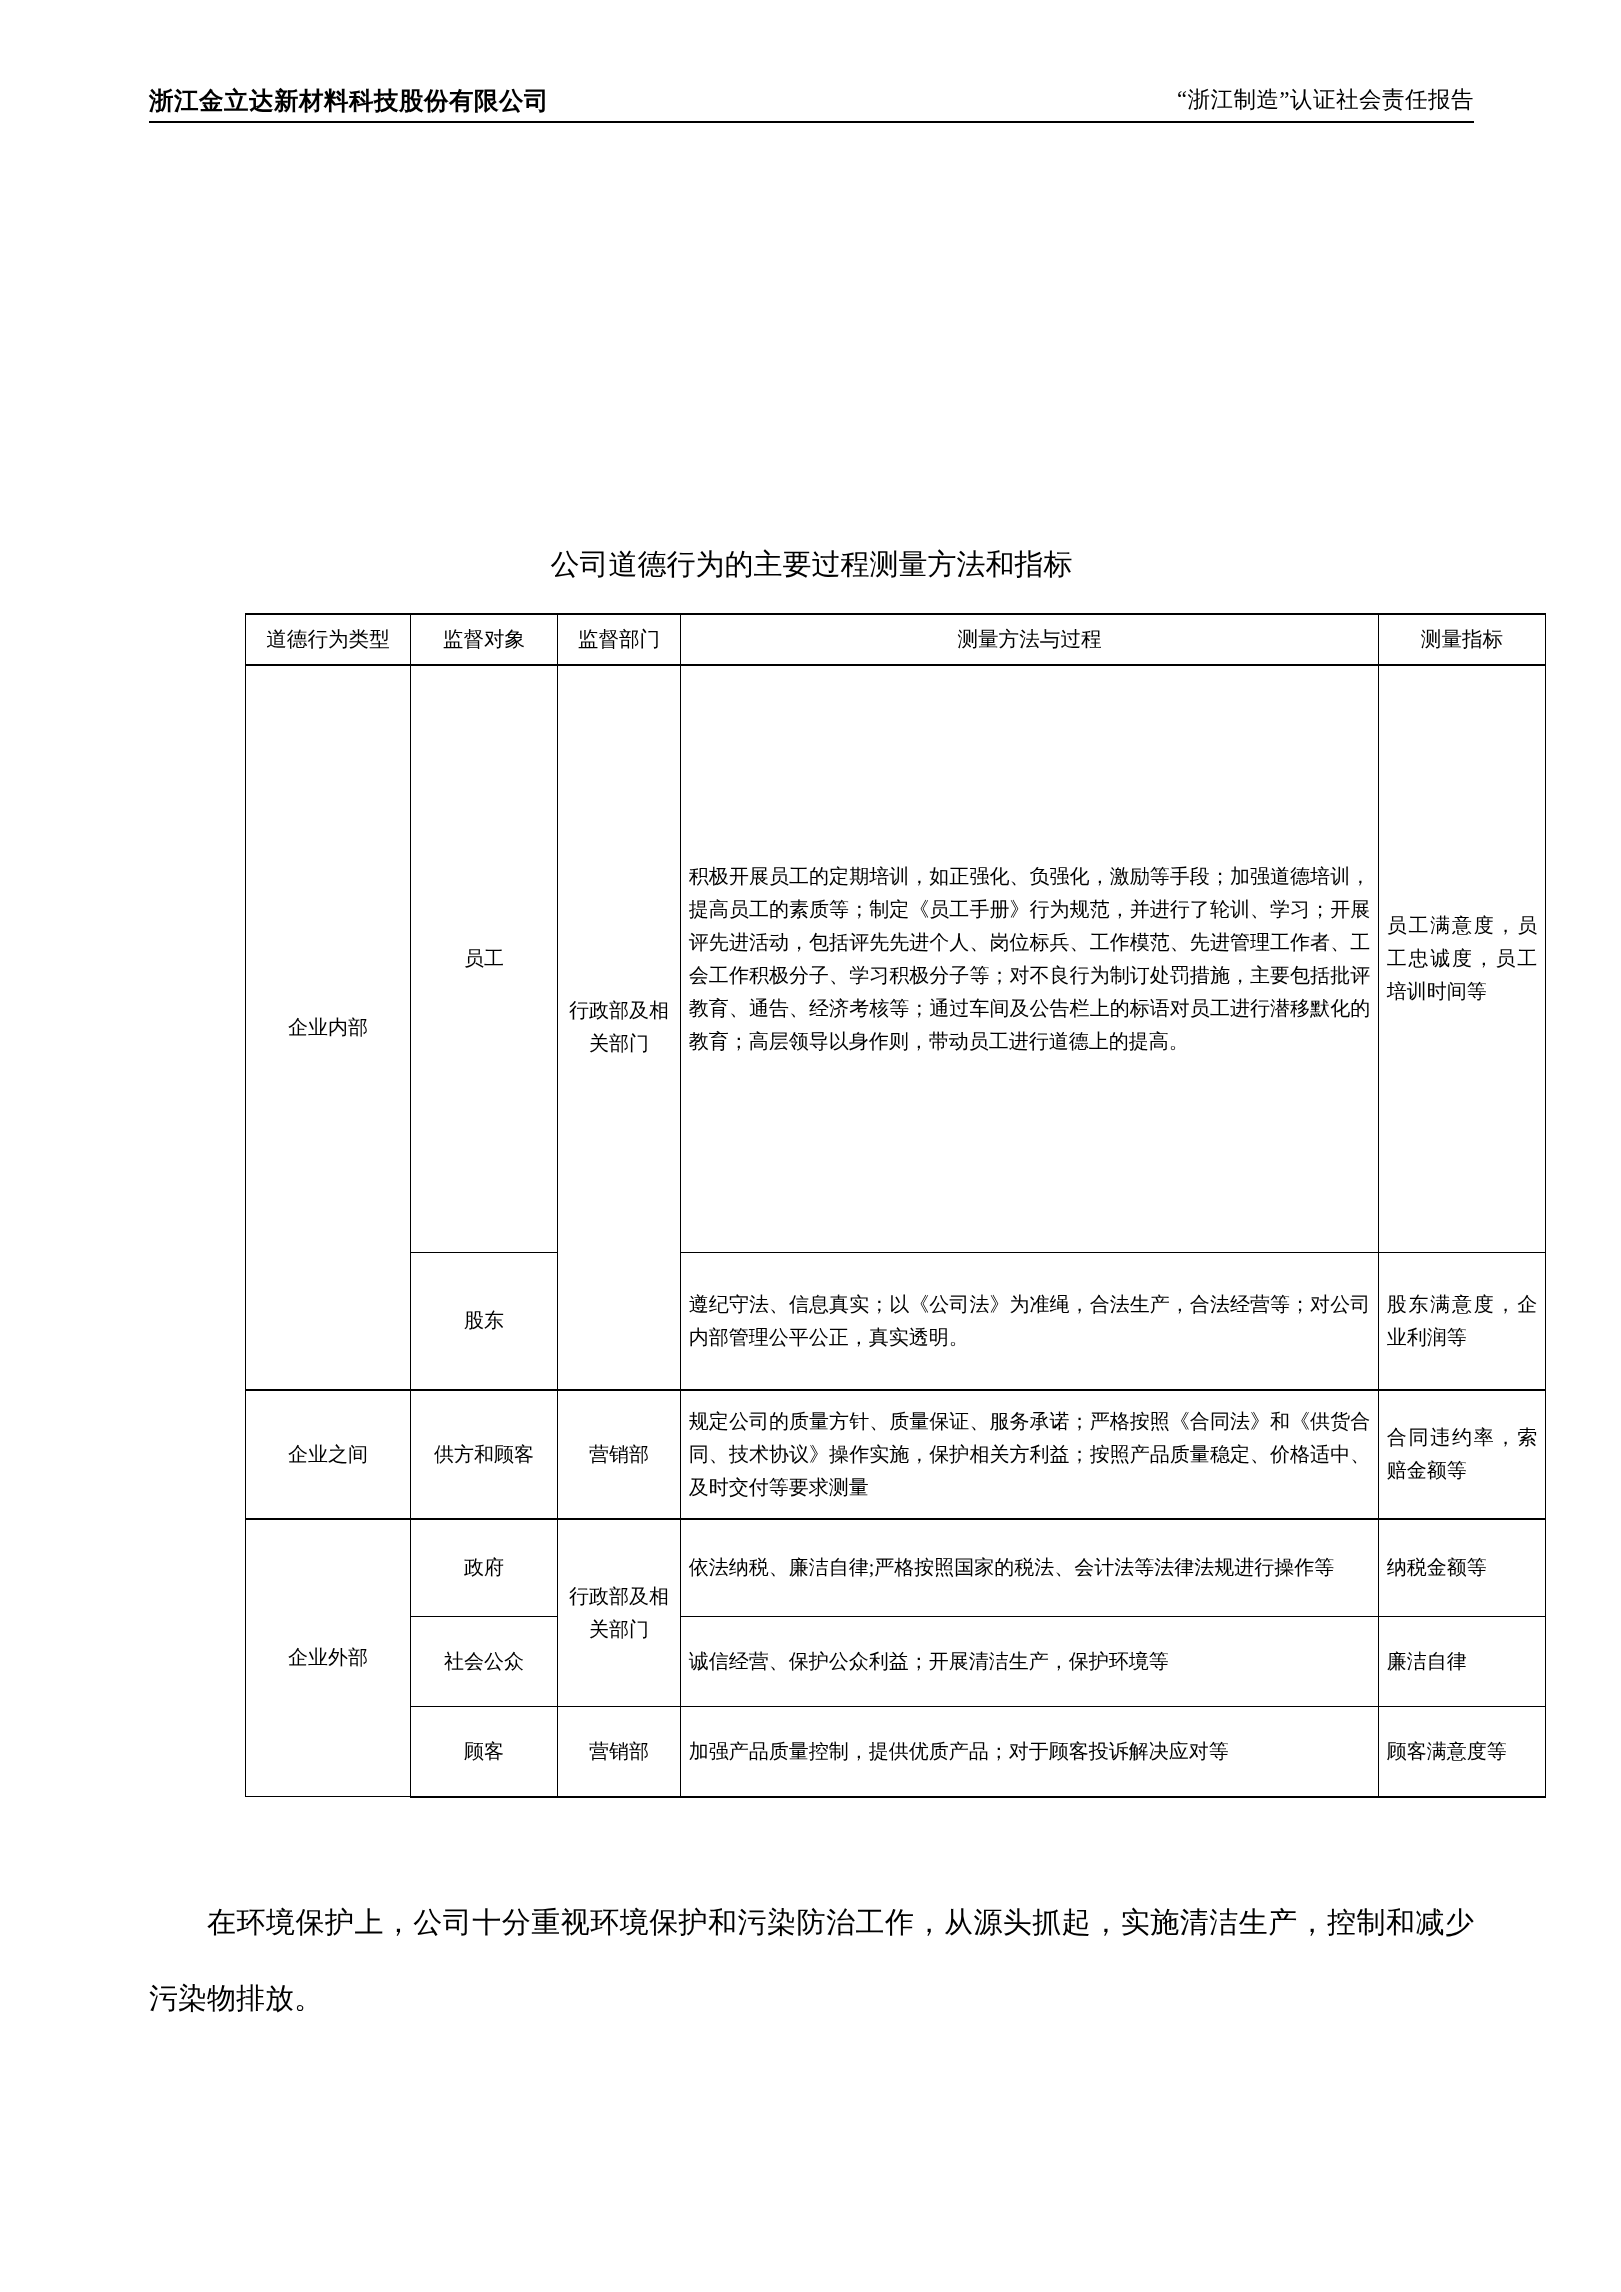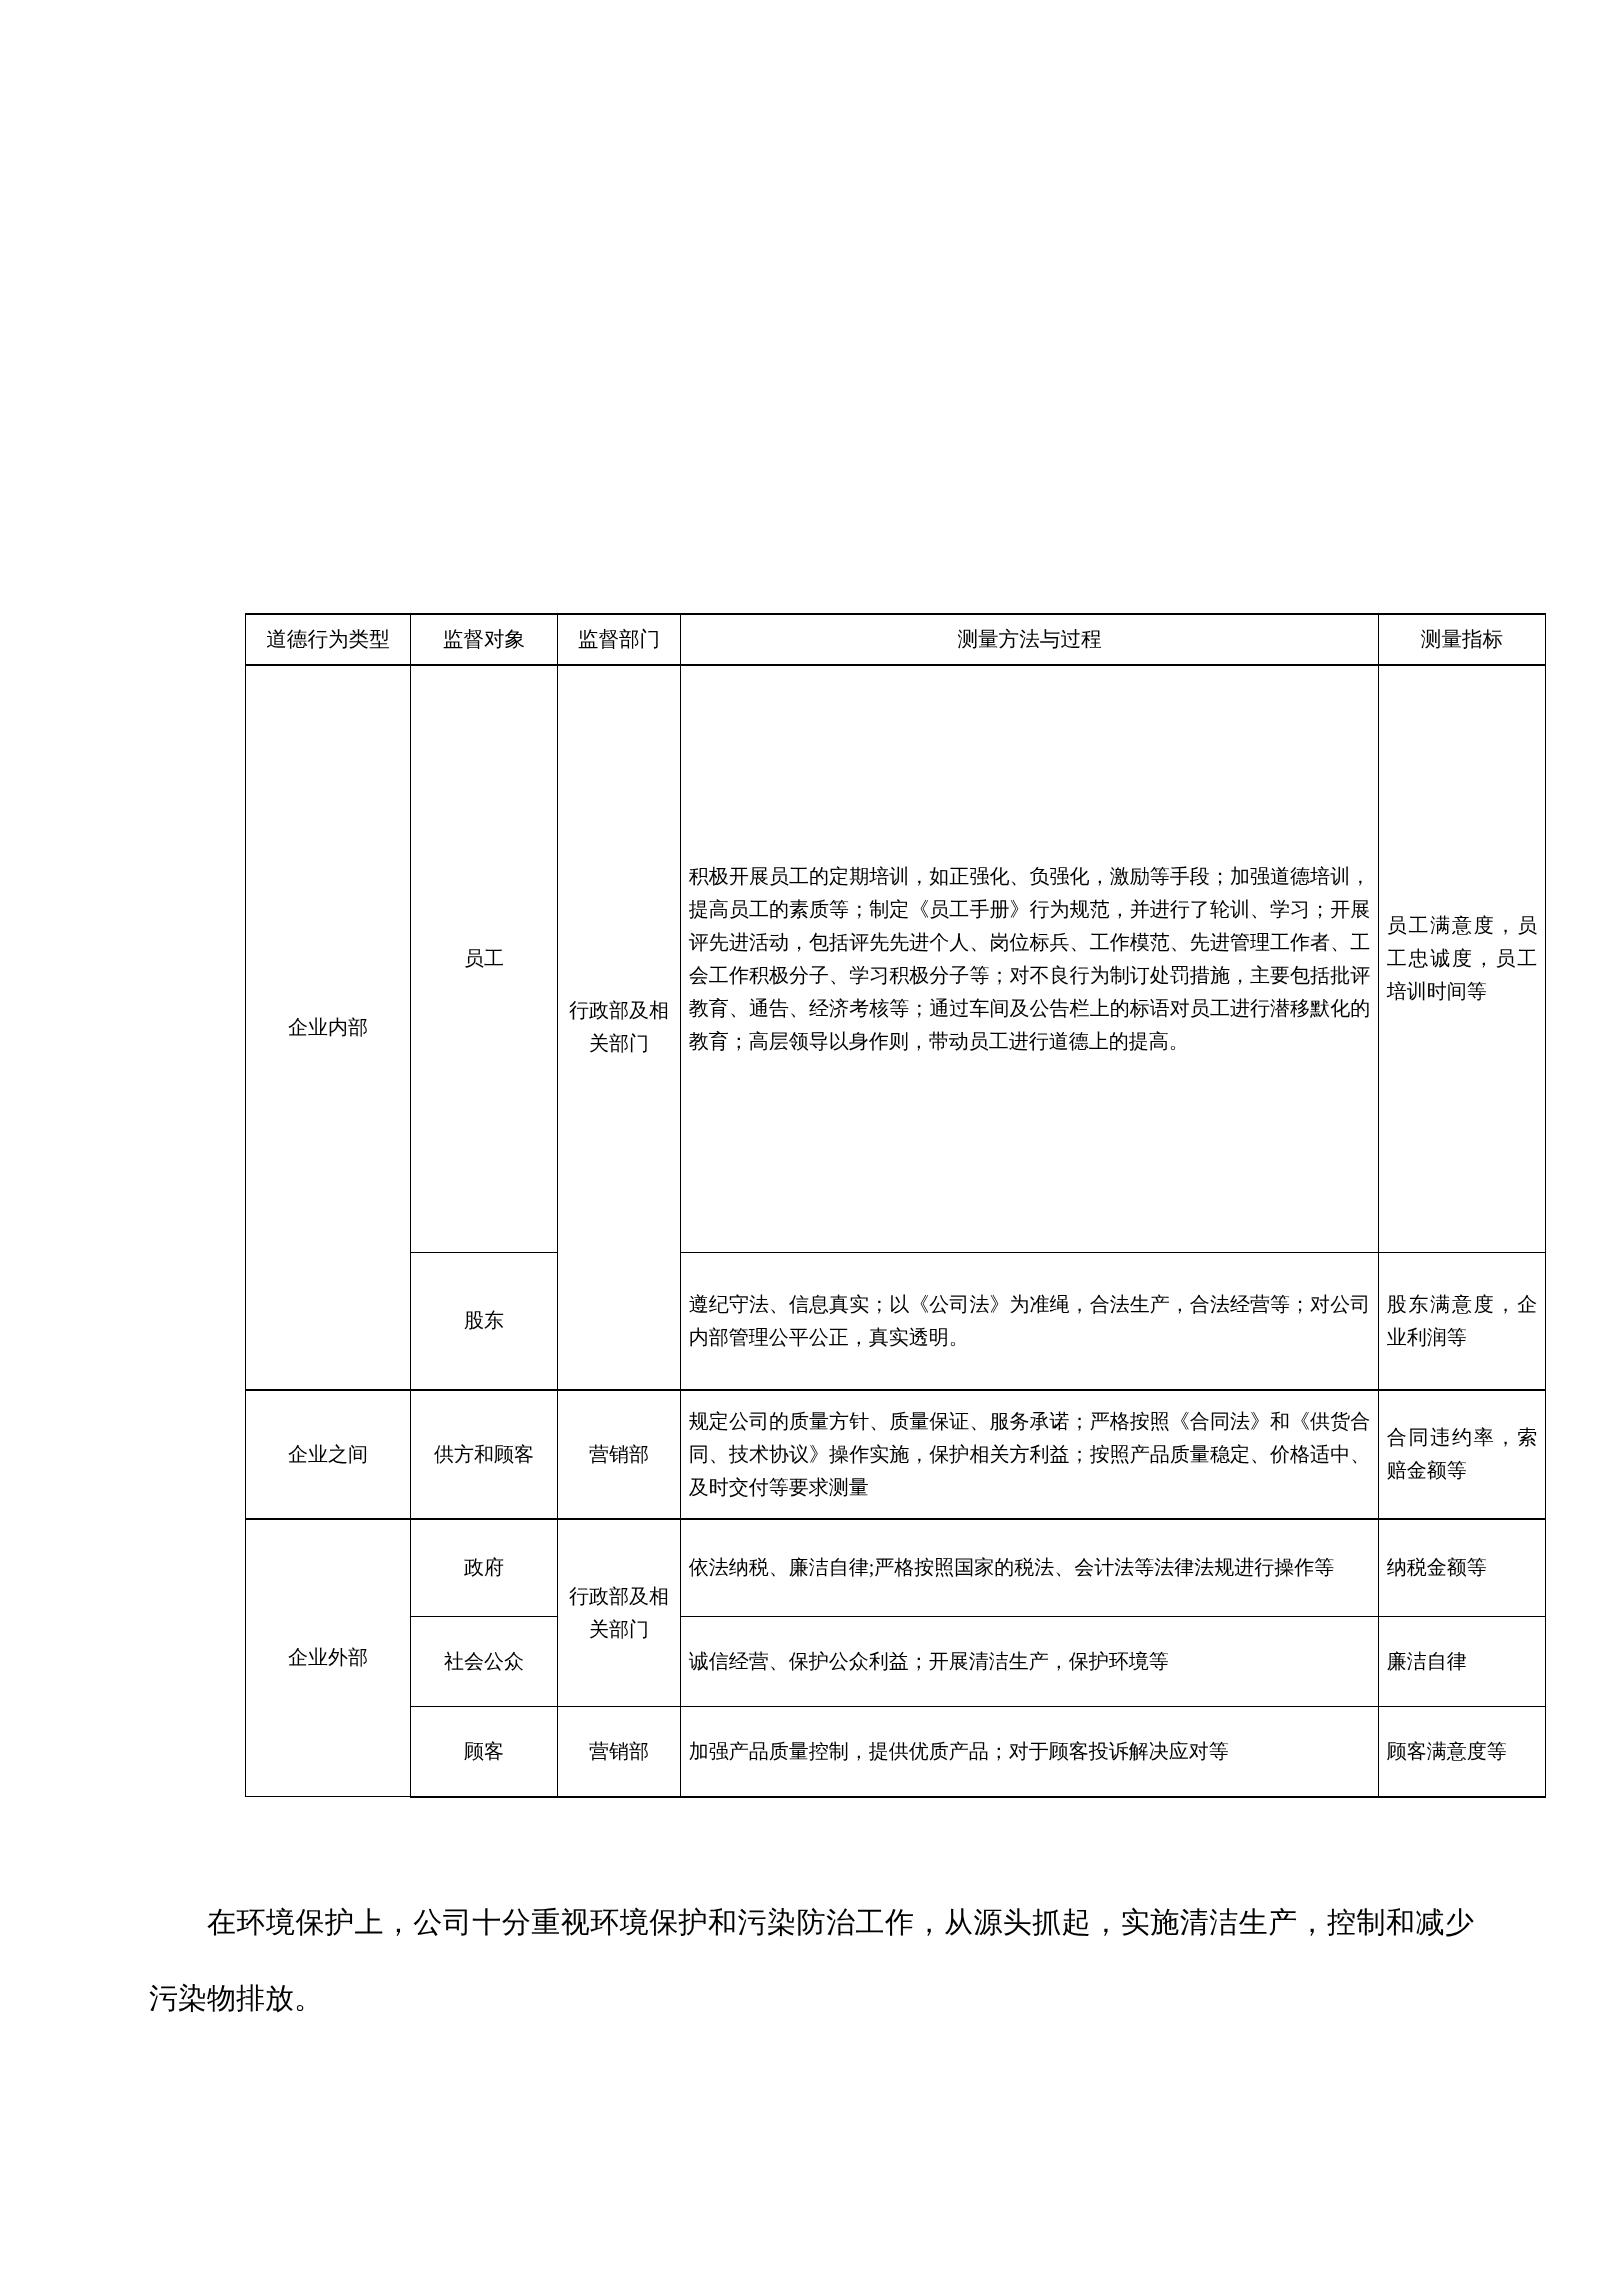--- a/index.html
+++ b/index.html
@@ -118,22 +118,27 @@
   }
   .thick-top { border-top: 2px solid #000 !important; }
   .thick-bottom-row td { border-bottom: 2.9px solid #000 !important; }
   .proc-text { display: block; text-align: justify; text-justify: inter-ideograph; }
 </style>
 </head>
 <body>
 
 <div class="page">
 
-
-
+  <div class="header">
+    <div class="header-left">浙江金立达新材料科技股份有限公司</div>
+    <div class="header-right">“浙江制造”认证社会责任报告</div>
+  </div>
+
+
+  <div class="table-caption">公司道德行为的主要过程测量方法和指标</div>
 
   <div class="tbl-wrap">
     <table class="ethics">
       <thead>
         <tr>
           <th class="c-cat">道德行为类型</th>
           <th class="c-obj">监督对象</th>
           <th class="c-dept">监督部门</th>
           <th class="c-proc">测量方法与过程</th>
           <th class="c-ind" style="text-align:center;">测量指标</th>

